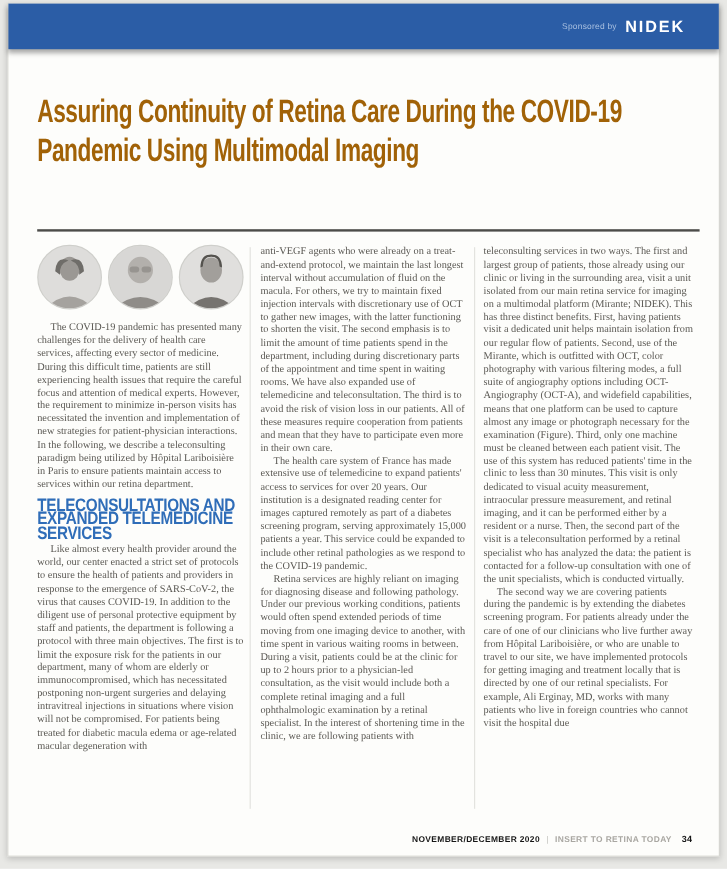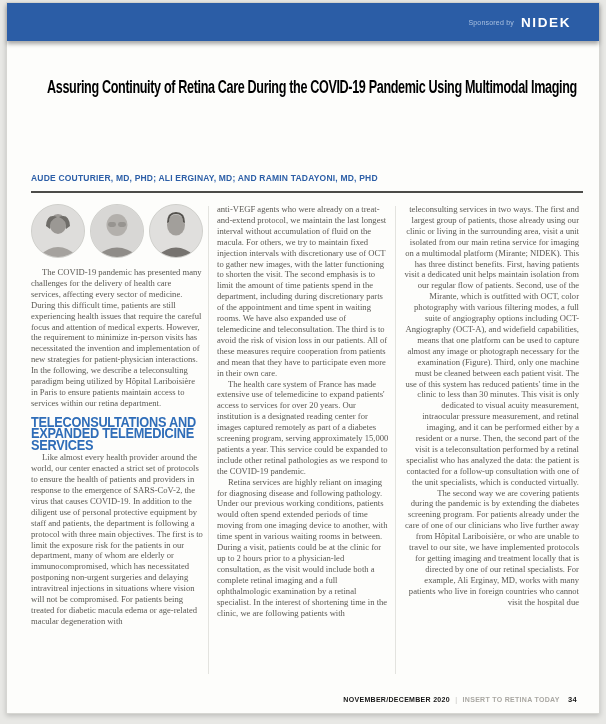--- a/index.html
+++ b/index.html
@@ -22,38 +22,38 @@
     display:flex; align-items:center; justify-content:flex-end;
     padding-right:28px; box-sizing:border-box;
   }
   .sponsored { font-size:7px; color:#a9c0e0; margin-right:7px; letter-spacing:.2px; }
   .brand { font-size:13.5px; font-weight:bold; color:#ffffff; letter-spacing:1.6px; }
   
   .squeezeT { display:block; transform:scaleX(.70); transform-origin:0 0; width:143%; }
   .squeezeS { display:block; transform:scaleX(.87); transform-origin:0 0; width:115%; }
   .title {
     position:absolute; left:24px; top:56px; width:552px;
-    font-size:18px; font-weight:bold; color:#000000;
-    line-height:32px; letter-spacing:-.5px;margin-left:16px;
+    font-size:27px; font-weight:bold; color:#a16207;
+    line-height:32px; letter-spacing:-.5px;
   }
   .subtitle {
     position:absolute; left:24px; top:134px; width:552px;
     font-size:11.5px; font-weight:bold; color:#4b4c4e;
     line-height:14.5px; letter-spacing:-.2px;
   }
   .byline {
     position:absolute; left:24px; top:170px; width:552px;
     font-size:8.5px; font-weight:bold; color:#2d5fa7; letter-spacing:.2px;
   }
   .rule { position:absolute; left:24px; top:188px; width:552px; height:0; border-top:2px solid #4c4c49; }
   
   .col { position:absolute; top:201px; }
   .col1 { left:24px;  width:172px; }
   .col2 { left:210px; width:172px; }
-  .col3 { left:396px; width:176px;text-align:right; }
+  .col3 { left:396px; width:176px; }
   .colrule { position:absolute; top:203px; width:1px; height:468px; background:#e3e3df; }
   .colrule.r1 { left:201px; } .colrule.r2 { left:388px; }
   .photos { display:flex; gap:5px; margin-bottom:9px; }
   .photo {
     width:52px; height:52px; border-radius:50%;
     border:1px solid #cfcfcb; overflow:hidden; background:#dddddb;
     flex:0 0 auto;
   }
   .photo svg { display:block; width:100%; height:100%; }
   .bodytext p {
@@ -84,21 +84,20 @@
 <div class="page">
 
   <div class="banner">
     <span class="sponsored">Sponsored by</span>
     <span class="brand">NIDEK</span>
   </div>
 
   <h1 class="title">
     <span class="squeezeT">Assuring Continuity of Retina Care During the COVID-19 Pandemic Using Multimodal Imaging</span>
   </h1>
-  <div class="byline">AUDE COUTURIER, MD, PHD; ALI ERGINAY, MD; AND RAMIN TADAYONI, MD, PHD</div>
   <div class="rule"></div>
 
   <div class="colrule r1"></div>
   <div class="colrule r2"></div>
 
   <div class="col col1">
     <div class="photos">
       <div class="photo">
         <svg viewBox="0 0 52 52">
           <circle cx="26" cy="26" r="26" fill="#dedddb"></circle>

